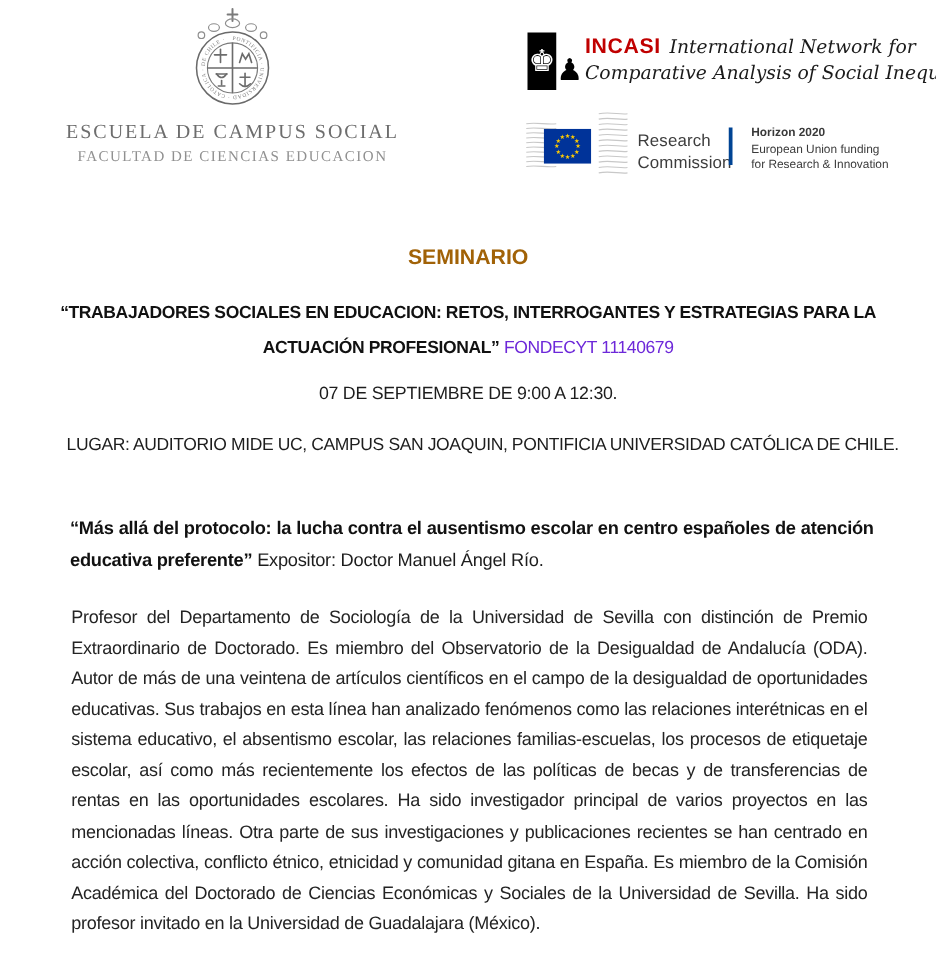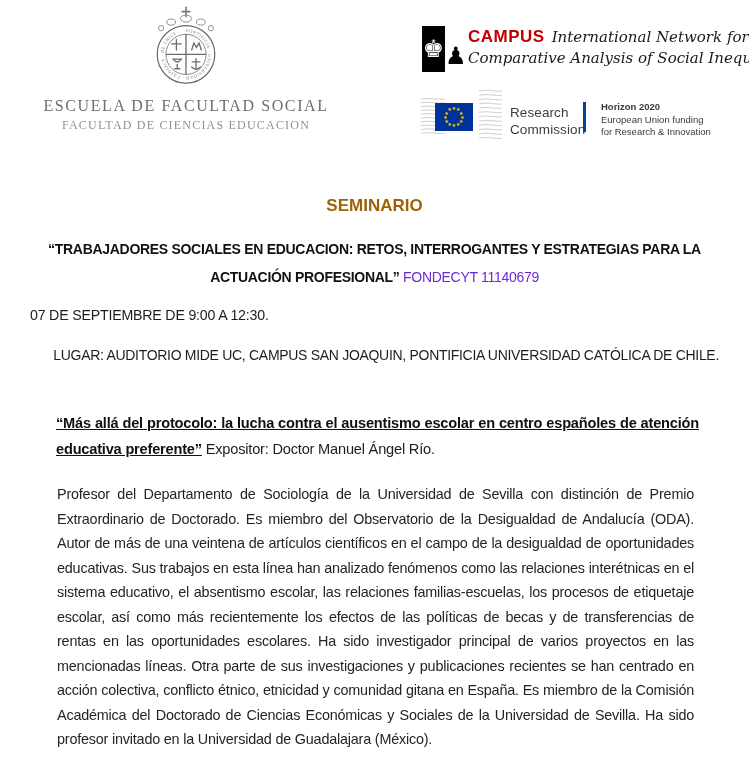--- a/index.html
+++ b/index.html
@@ -58,32 +58,32 @@
     position:absolute;left:0;top:196px;width:100%;text-align:center;
     font-size:17px;font-weight:bold;color:#a16207;margin:0;
   }
   .event-title{
     position:absolute;left:30px;right:30px;top:235px;text-align:center;
     font-size:14px;font-weight:bold;letter-spacing:-0.3px;
     line-height:28px;color:#111;margin:0;
   }
   .event-title .title-suffix{font-weight:normal;color:#6d28d9;}
   .event-date{
-    position:absolute;left:30px;right:30px;top:307px;text-align:left;
+    position:absolute;left:30px;right:30px;top:307px;text-align:center;
     font-size:14.2px;letter-spacing:-0.2px;color:#1d1d1d;margin:0;
   }
   .event-location{
     position:absolute;left:30px;right:30px;top:342px;text-align:right;
     font-size:14px;letter-spacing:-0.3px;line-height:26.5px;color:#1d1d1d;margin:0;
   }
   .talk{
     position:absolute;left:56px;right:50px;top:410px;text-align:justify;
     font-size:14.6px;letter-spacing:-0.2px;line-height:26px;color:#1d1d1d;margin:0;
   }
-  .talk .talk-title{font-weight:bold;color:#111;text-decoration:underline;}
+  .talk .talk-title{font-weight:bold;color:#111;}
   .bio{
     position:absolute;left:57px;right:55px;top:482px;text-align:justify;
     font-size:14.4px;letter-spacing:-0.2px;line-height:24.5px;color:#242424;margin:0;
   }
 </style>
 </head>
 <body>
 
 <div class="page">
 
@@ -120,34 +120,34 @@
         <path d="M40,62.5 h10"></path>
           <path d="M40.5,62.5 q4.5,6.5 9,0"></path>
         <path d="M45,68.5 v4"></path>
           <path d="M42,73.5 h6"></path>
 
         <path d="M66.5,62 V74"></path>
           <path d="M62,65.5 H71"></path>
           <path d="M61.5,71.5 q5,5 10,0"></path>
       </g>
     </svg>
-    <div class="uc-school">ESCUELA DE FACULTAD SOCIAL</div>
+    <div class="uc-school">ESCUELA DE CAMPUS SOCIAL</div>
     <div class="uc-faculty">FACULTAD DE CIENCIAS EDUCACION</div>
   </div>
 
   <div class="right-logos">
 
     <div class="incasi-row">
       <div class="chess-box">
         <span class="king-glyph">♚</span>
       </div>
       <span class="pawn-glyph">♟</span>
       <div class="incasi-text">
         <div class="incasi-line1">
-          <span class="incasi-acronym">CAMPUS</span>
+          <span class="incasi-acronym">INCASI</span>
           <span class="incasi-script">International Network for</span>
         </div>
         <div class="incasi-line2 incasi-script">Comparative Analysis of Social Inequalities</div>
       </div>
     </div>
 
     <div class="ec-row">
       <svg class="wavy1" width="26" height="38" viewBox="0 0 26 38" aria-hidden="true">
         <g fill="none" stroke="#c8c8c8" stroke-width="0.9">
           <path d="M1,2 C9,0.5 17,3 25,2"></path>

